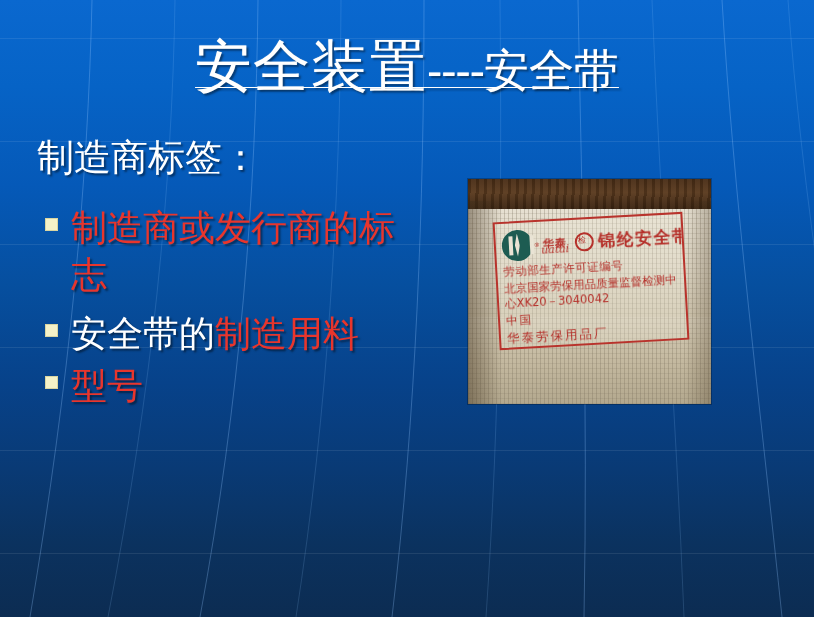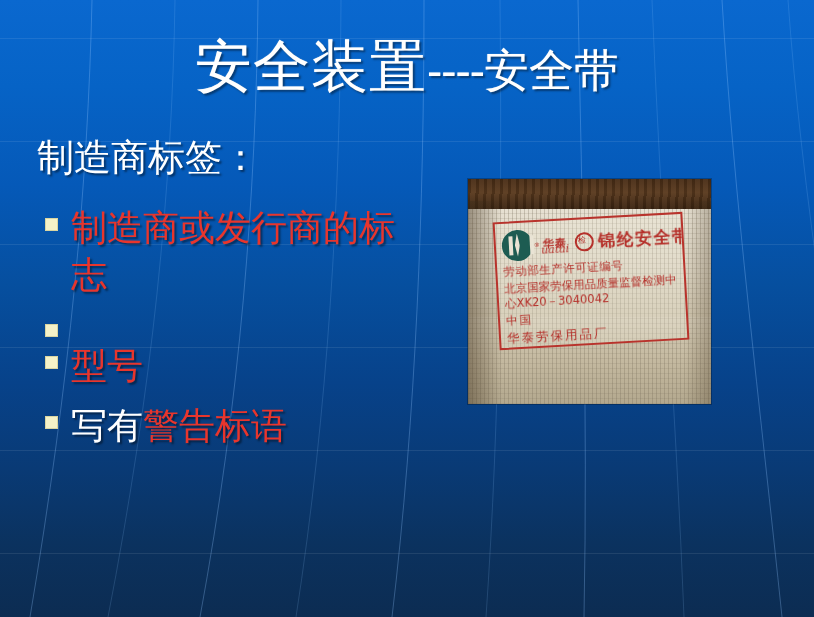--- a/index.html
+++ b/index.html
@@ -37,20 +37,21 @@
   
   #title{
     position:absolute;left:0;right:0;top:38px;
     text-align:center;
     white-space:nowrap;
     color:#ffffff;
     text-shadow:
       2px 2px 2px rgba(0,0,0,.42),
       0 0 1px rgba(255,255,255,.6);
     line-height:1;
+    text-decoration:underline;
   }
   #title .big{font-size:57px;letter-spacing:1px;}
   #title .dash{font-size:45px;letter-spacing:-1px;}
   #title .small{font-size:45px;}
 
   
   #heading{
     position:absolute;left:37px;top:138px;
     font-size:37px;color:#ffffff;line-height:1.1;
     text-shadow:2px 2px 2px rgba(0,0,0,.45);
@@ -208,32 +209,29 @@
   <div id="bullets">
 
     <div class="bullet b1">
       <span class="marker"></span>
       <span class="txt"><span class="w"></span><span class="r">制造商或发行商的标志</span></span>
     </div>
 
 
     <div class="bullet">
       <span class="marker"></span>
+      <span class="txt"><span class="w">安全带的</span><span class="r">制造用料</span></span>
     </div>
 
 
     <div class="bullet b5">
       <span class="marker"></span>
       <span class="txt"><span class="w"></span><span class="r">型号</span></span>
     </div>
 
-    <div class="bullet b6">
-      <span class="marker"></span>
-      <span class="txt"><span class="w">写有</span><span class="r">警告标语</span></span>
-    </div>
 
   </div>
 
   <div id="photo">
     <div class="ph-strapTop">
         <span class="weave"></span>
       </div>
     <div class="ph-strapBot">
         <span class="weave"></span>
       </div>

